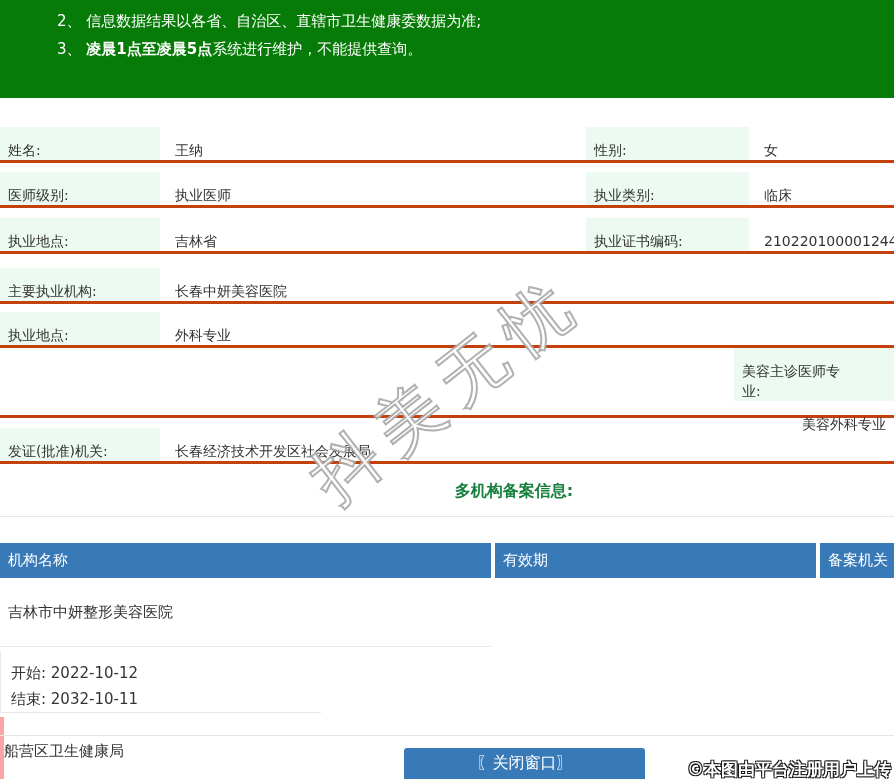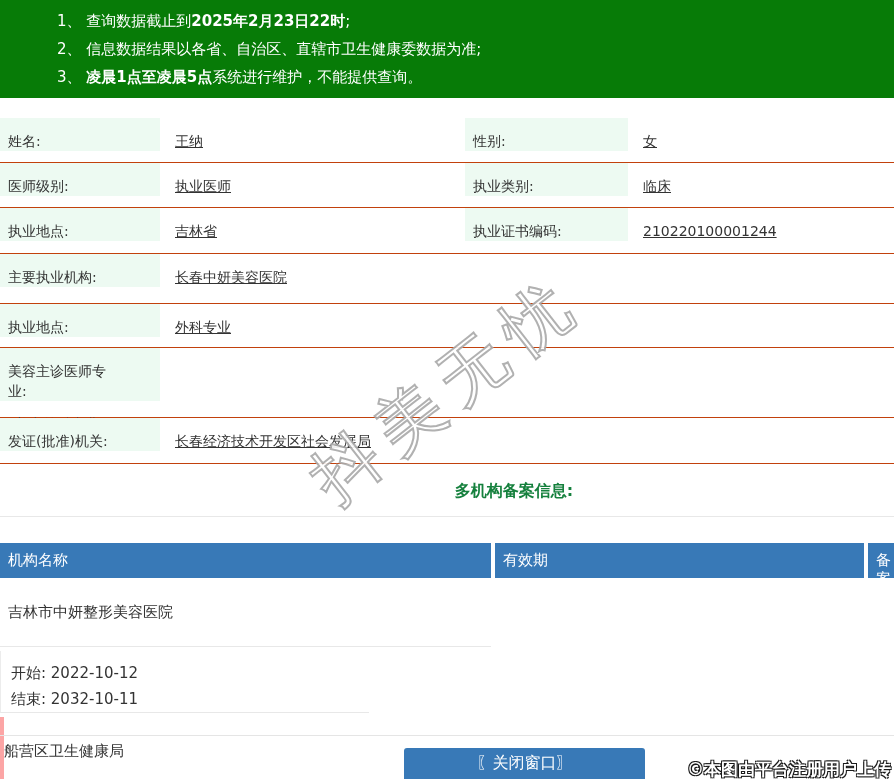--- a/index.html
+++ b/index.html
@@ -6,45 +6,45 @@
   body { font-family:"DejaVu Sans","Liberation Sans",sans-serif; background:#fff; }
   #page { position:relative; width:894px; height:779px; overflow:hidden; background:#fff; color:#333; }
 
   
   .notice-bar { height:98px; background:#077b07; color:#fff; padding:7px 0 0 57px; font-size:15px; }
   .notice-line { line-height:28px; white-space:nowrap; }
   .notice-line b { font-weight:bold; }
 
   
   .info-table { margin-top:20px; }
-  .info-row { display:flex; border-bottom:1px solid #c2410c; align-items:flex-start;text-decoration:underline; }
+  .info-row { display:flex; border-bottom:3px solid #c2410c; align-items:flex-end; }
   .info-row:nth-child(1){ height:45px; }
   .info-row:nth-child(2){ height:45px; }
   .info-row:nth-child(3){ height:46px; }
   .info-row:nth-child(4){ height:50px; }
   .info-row:nth-child(5){ height:44px; }
   .info-row:nth-child(6){ height:70px;flex-direction:column; }
   .info-row:nth-child(7){ height:46px; }
   .cell-label { width:160px; flex:none; background:#edfaf2; padding:13px 8px 0 8px; font-size:14px; line-height:20px; }
   .cell-label .inner { display:inline-block; max-width:110px; }
   .cell-value { flex:1; padding:13px 8px 0 15px; font-size:14px; line-height:20px; }
-  .cell-value.fixed { width:305px; flex:none; }
+  .cell-value.fixed { width:426px; flex:none; }
   .cell-label.second { width:163px; }
 
   
   .filing-heading { height:53px; border-bottom:1px solid #e8e8e8; padding:17px 16px 0 150px; text-align:center; font-size:16px; font-weight:bold; color:#15803d; }
 
   
   .filing-table { margin-top:26px; }
   .ft-header { display:flex; gap:4px; height:35px; }
   .ft-header .ft-hcell { background:#3879b7; color:#fff; font-size:15px; padding:8px 0 0 8px; }
   .ft-row { display:flex; gap:4px; height:69px;flex-direction:column; }
   .ft-cell { border-bottom:1px solid #e8e8e8; font-size:15px; }
   .ft-col1 { width:491px; flex:none; }
-  .ft-col2 { width:369px; flex:none; }
+  .ft-col2 { width:321px; flex:none; }
   .ft-col3 { flex:1; }
   .ft-row .ft-col1 { line-height:68px; padding-left:8px; white-space:nowrap; }
   .ft-row .ft-col2 { padding:9px 0 0 10px; line-height:26px; border-left:1px solid #ececec; }
   .ft-row .ft-col3 { line-height:68px; padding-left:0; border-left:4px solid #fca5a5; white-space:nowrap; }
 
   
   .bottom-rule { position:absolute; left:0; top:735px; width:894px; border-top:1px solid #e5e5e5; }
   .close-button { position:absolute; left:404px; top:748px; width:241px; height:40px; background:#3879b7; color:#fff; border:none; border-radius:3px; font-size:16px; font-family:inherit; padding-bottom:10px; cursor:pointer; }
   .copyright { position:absolute; right:3px; top:758px; font-size:17px; font-weight:bold; color:#fff;
     text-shadow:-1px -1px 0 #1a1a1a, 1px -1px 0 #1a1a1a, -1px 1px 0 #1a1a1a, 1px 1px 0 #1a1a1a; }
@@ -53,21 +53,20 @@
   .watermark { position:absolute; left:267px; top:345px; width:360px; text-align:center;
     font-size:66px; letter-spacing:14px; color:#fff; opacity:0.92;
     -webkit-text-stroke:2px #ababab; transform:rotate(-38deg); z-index:10; pointer-events:none; white-space:nowrap; }
 </style>
 </head>
 <body>
 
 <div id="page">
 
   <div class="notice-bar">
-    <div class="notice-line"><span>1、 查询数据截止到</span><b>2025年2月23日22时</b><span>;</span></div>
     <div class="notice-line"><span>2、 信息数据结果以各省、自治区、直辖市卫生健康委数据为准;</span><b></b><span></span></div>
     <div class="notice-line"><span>3、 </span><b>凌晨1点至凌晨5点</b><span>系统进行维护，不能提供查询。</span></div>
   </div>
 
   <div class="info-table">
     <div class="info-row">
       <div class="cell-label"><span class="inner">姓名:</span></div>
       <div class="cell-value fixed">王纳</div>
       <div class="cell-label second"><span class="inner">性别:</span></div>
       <div class="cell-value">女</div>

